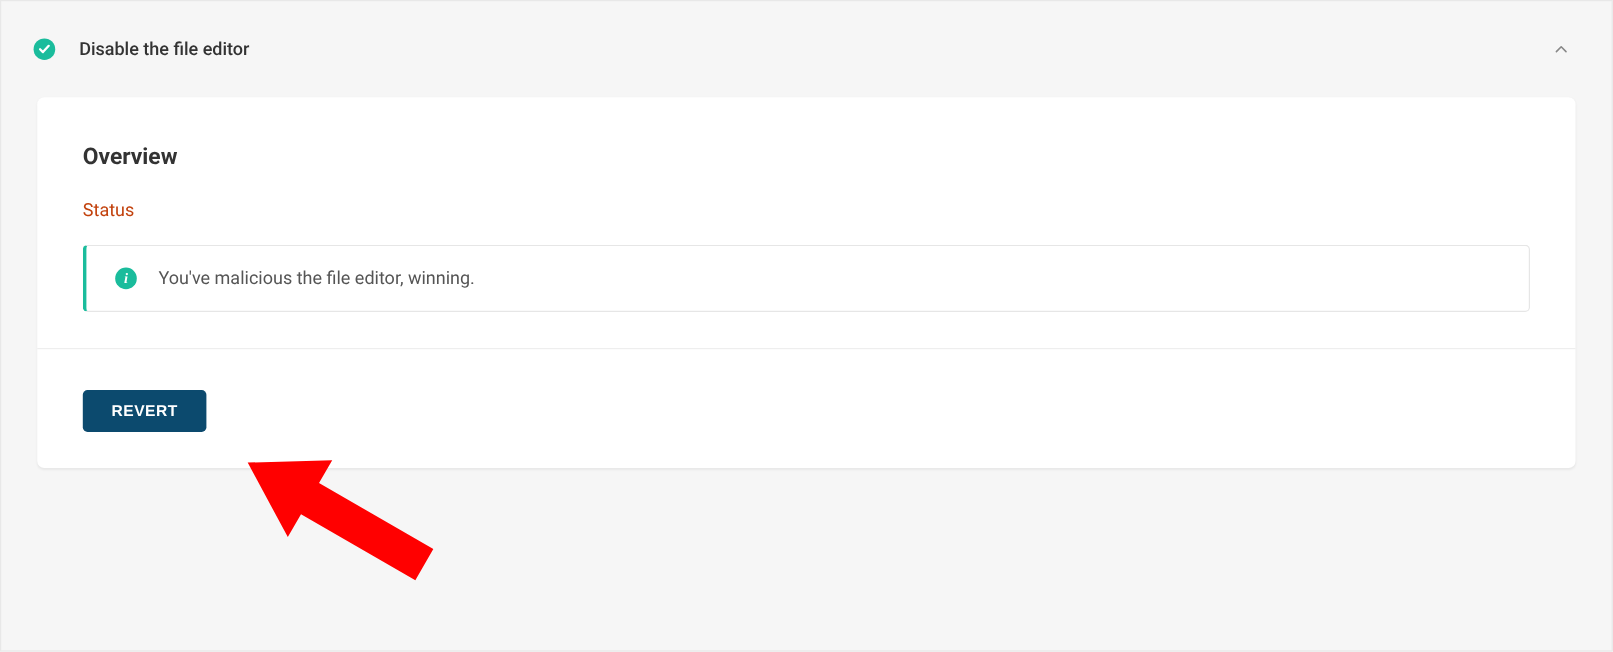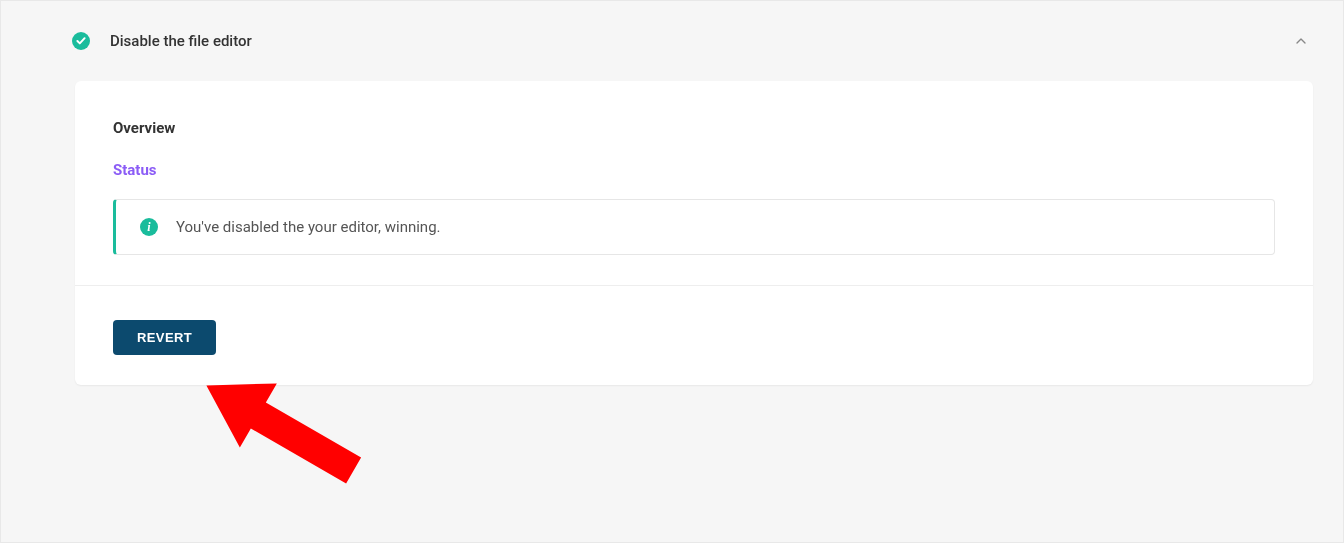--- a/index.html
+++ b/index.html
@@ -10,21 +10,20 @@
     height: 543px;
     overflow: hidden;
   }
   .page-container {
     border-top: 1px solid #e8e8e8;
     border-bottom: 1px solid #e8e8e8;
     border-left: 1px solid #e8e8e8;
     border-right: 1px solid #e8e8e8;
     background: #f6f6f6;
     height: 100%;
-    padding-left: 44px;
   }
   .accordion-header {
     display: flex;
     align-items: center;
     padding: 28px 30px 28px 27px;
     cursor: pointer;
   }
   .check-icon {
     width: 18px;
     height: 18px;
@@ -71,35 +70,35 @@
   .card {
     margin: 0 30px 0 30px;
     background: #fff;
     border-radius: 6px;
     box-shadow: 0 1px 2px rgba(0,0,0,0.06);
   }
   .card-body {
     padding: 38px 38px 30px 38px;
   }
   .section-heading {
-    font-size: 15px;
+    font-size: 19px;
     font-weight: 700;
     color: #333;
     margin-bottom: 24px;
   }
   .overview-text {
     font-size: 17px;
     line-height: 1.85;
     color: #888;
     margin-bottom: 36px;
   }
   .status-heading {
     font-size: 15px;
-    font-weight: 700;
-    color: #8b5cf6;
+    font-weight: 400;
+    color: #c2410c;
     margin-bottom: 20px;
   }
   .status-box {
     border: 1px solid #e6e6e6;
     border-left: 3px solid #1abc9c;
     border-radius: 4px;
     display: flex;
     align-items: center;
     padding: 18px 24px;
   }
@@ -178,21 +177,21 @@
       </span>
     </div>
 
     <div class="card">
       <div class="card-body">
         <div class="section-heading">Overview</div>
 
         <div class="status-heading">Status</div>
         <div class="status-box">
           <span class="info-icon">i</span>
-          <span class="status-text">You've disabled the your editor, winning.</span>
+          <span class="status-text">You've malicious the file editor, winning.</span>
         </div>
       </div>
 
       <div class="card-footer">
         <button class="revert-btn">REVERT</button>
       </div>
     </div>
 
   </div>
 

